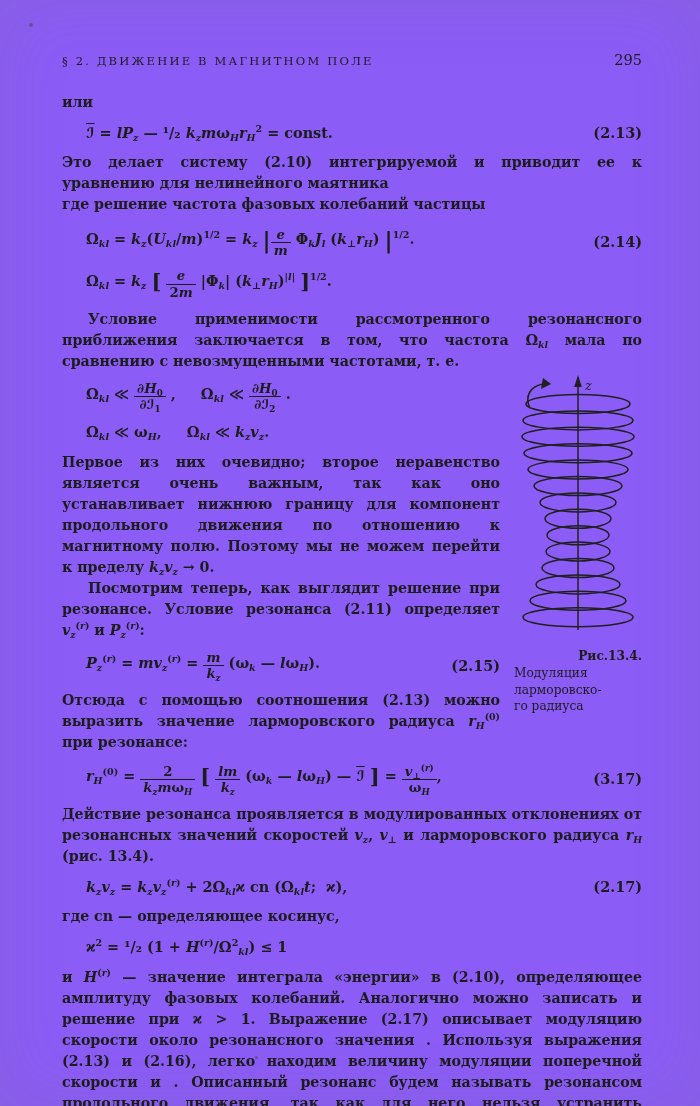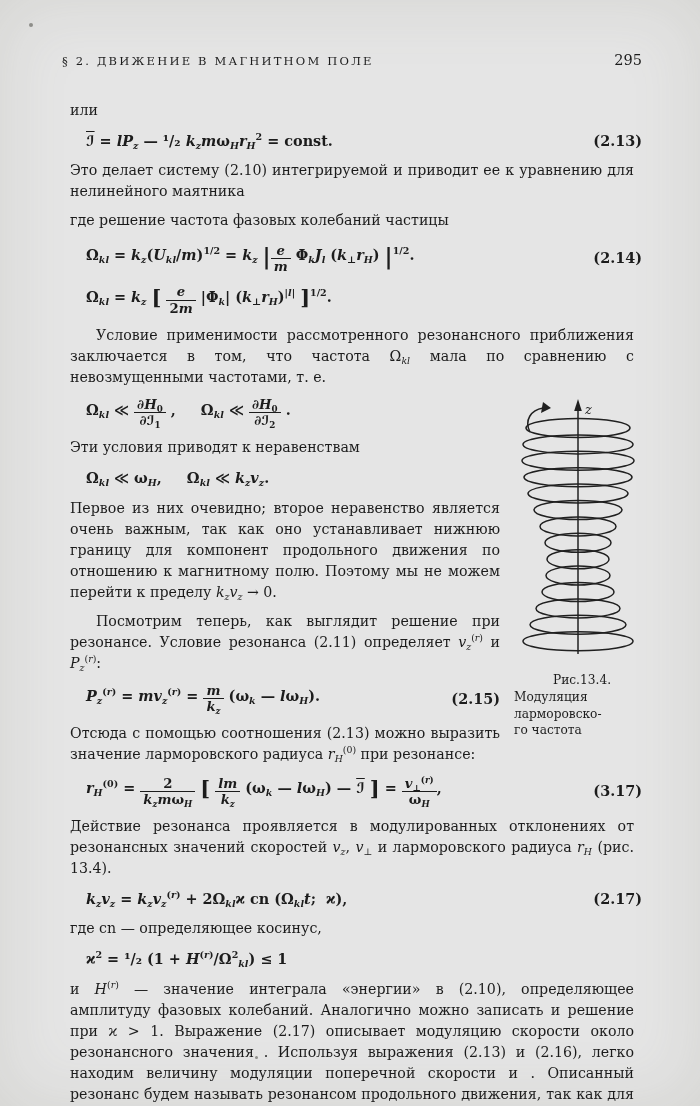--- a/index.html
+++ b/index.html
@@ -1,36 +1,36 @@
 <!DOCTYPE html>
 <html><head>
 <meta charset="utf-8">
 <style>
   html,body{margin:0;padding:0;background:#777;}
   .page{
     position:relative;
     width:700px;height:1106px;
     margin:0 auto;
-    background:#e5e5e5;
+    background:#8b5cf6;
     color:#1c1c1c;
     font-family:"DejaVu Serif","DejaVu Sans",serif;
     overflow:hidden;
     box-shadow:inset 0 0 70px rgba(110,110,95,0.14);
   }
   .header{
     position:absolute;top:52px;left:62px;right:58px;
     display:flex;justify-content:space-between;align-items:baseline;
   }
   .header-title{font-size:11.5px;letter-spacing:2.2px;white-space:nowrap;}
   .header-page{font-size:14.5px;}
   .content{
     position:absolute;top:92px;left:62px;right:58px;
     font-size:14.2px;line-height:1.48;
   }
-  p.para{margin:8px;text-align:justify;}
+  p.para{margin:0;text-align:justify;font-weight:bold;}
   p.indent{text-indent:26px;}
   .eq{
     display:flex;justify-content:space-between;align-items:center;
     margin:9px 0;font-size:14.4px;font-weight:bold;
   }
   .eq .eq-body{padding-left:24px;}
   .eq .eq-num{white-space:nowrap;}
   sub,sup{font-size:66%;line-height:0;}
   sub{vertical-align:-0.35em;}
   sup{vertical-align:0.6em;}
@@ -39,21 +39,21 @@
     line-height:1.15;font-size:0.92em;
   }
   .frac .fn{display:block;border-bottom:1px solid currentColor;padding:0 3px;}
   .frac .fd{display:block;padding:0 3px;}
   .ovl{text-decoration:overline;font-style:italic;}
   .vbar{font-size:1.55em;vertical-align:-0.18em;}
   .big{font-size:1.45em;vertical-align:-0.15em;}
   .figure{float:right;width:128px;margin:2px 0 6px 14px;}
   .figure svg{display:block;margin:0 auto;}
   .fig-caption{margin-top:12px;font-size:12.2px;line-height:1.38;}
-  .fig-cap-row{display:flex;justify-content:center;font-weight:normal;margin-left:8px;}
+  .fig-cap-row{display:flex;justify-content:flex-end;font-weight:bold;margin-left:8px;}
   .speck{position:absolute;background:#4a4a44;border-radius:50%;opacity:.55;}
 </style>
 </head>
 <body>
 
 <div class="page">
 
   <div class="speck" style="left:29px;top:23px;width:4px;height:4px;"></div>
   <div class="speck" style="left:255px;top:1056px;width:3px;height:3px;"></div>
 
@@ -112,29 +112,28 @@
         <polygon points="25,4 33,10 23,15" fill="#202020"></polygon>
         <text x="67" y="16" font-size="13" font-style="italic" fill="#202020">z</text>
       </svg>
       <div class="fig-caption">
         <div class="fig-cap-row">
           <span>Рис.</span>
           <span>13.4.</span>
         </div>
         <div>Модуляция</div>
         <div>ларморовско-</div>
-        <div>го частота</div>
+        <div>го радиуса</div>
       </div>
     </div>
 
     <div class="eq">
       <span class="eq-body">Ω<i><sub>kl</sub></i> ≪ <span class="frac"><span class="fn">∂<i>H</i><sub>0</sub></span><span class="fd">∂ℐ<sub>1</sub></span></span> ,&nbsp;&nbsp;&nbsp;&nbsp;&nbsp;Ω<i><sub>kl</sub></i> ≪ <span class="frac"><span class="fn">∂<i>H</i><sub>0</sub></span><span class="fd">∂ℐ<sub>2</sub></span></span> .</span>
     </div>
 
-    <p class="para">Эти условия приводят к неравенствам</p>
 
     <div class="eq">
       <span class="eq-body">Ω<i><sub>kl</sub></i> ≪ ω<i><sub>H</sub></i>,&nbsp;&nbsp;&nbsp;&nbsp;&nbsp;Ω<i><sub>kl</sub></i> ≪ <i>k<sub>z</sub>v<sub>z</sub></i>.</span>
     </div>
 
     <p class="para">Первое из них очевидно; второе неравенство является очень важным, так как оно устанавливает нижнюю границу для компонент продольного движения по отношению к магнитному полю. Поэтому мы не можем перейти к пределу <i>k<sub>z</sub>v<sub>z</sub></i> → 0.</p>
     <p class="para indent">Посмотрим теперь, как выглядит решение при резонансе. Условие резонанса (2.11) определяет <i>v<sub>z</sub></i><sup>(<i>r</i>)</sup> и <i>P<sub>z</sub></i><sup>(<i>r</i>)</sup>:</p>
 
     <div class="eq">
       <span class="eq-body"><i>P<sub>z</sub></i><sup>(<i>r</i>)</sup> = <i>mv<sub>z</sub></i><sup>(<i>r</i>)</sup> = <span class="frac"><span class="fn"><i>m</i></span><span class="fd"><i>k<sub>z</sub></i></span></span> (ω<i><sub>k</sub></i> — <i>l</i>ω<i><sub>H</sub></i>).</span>

